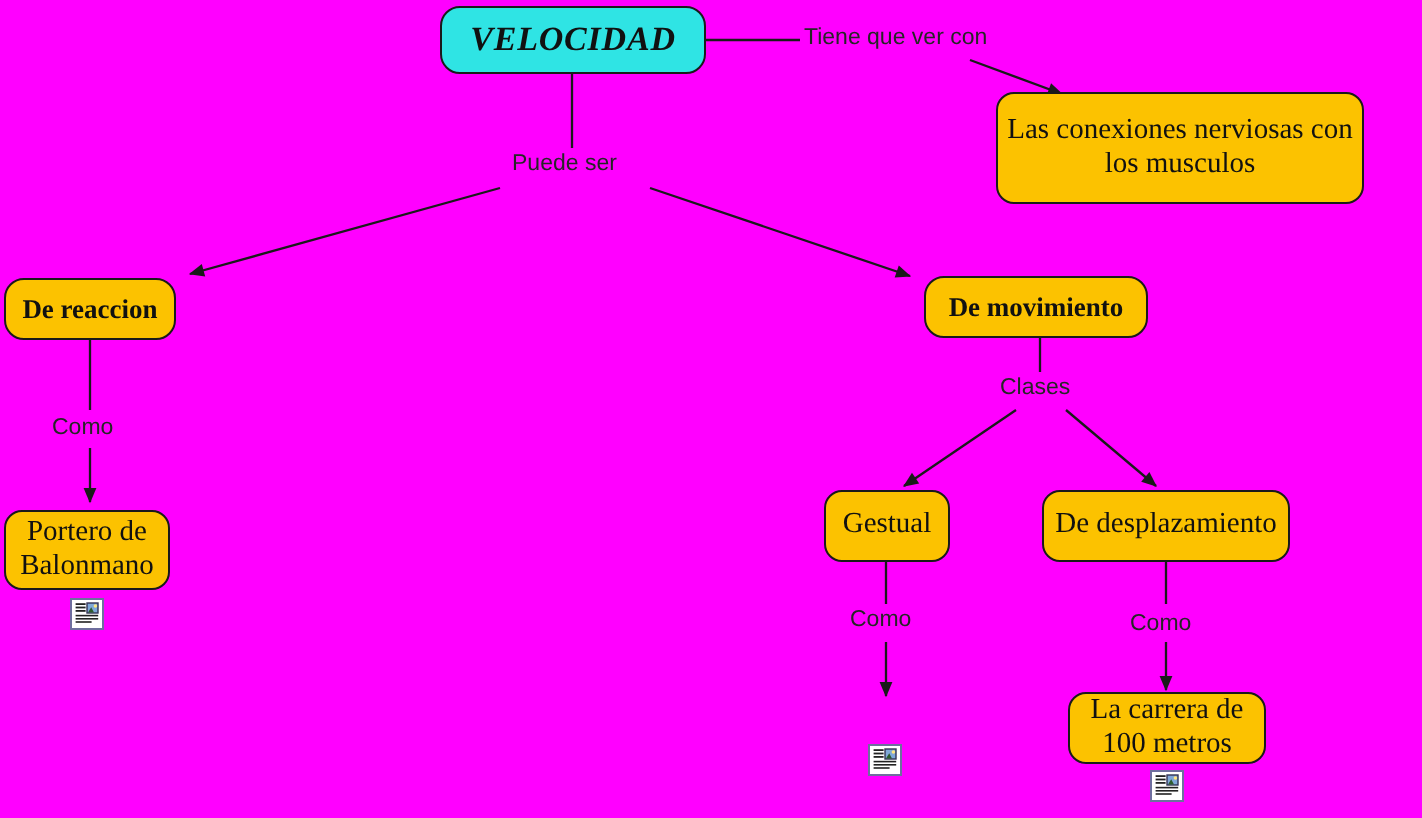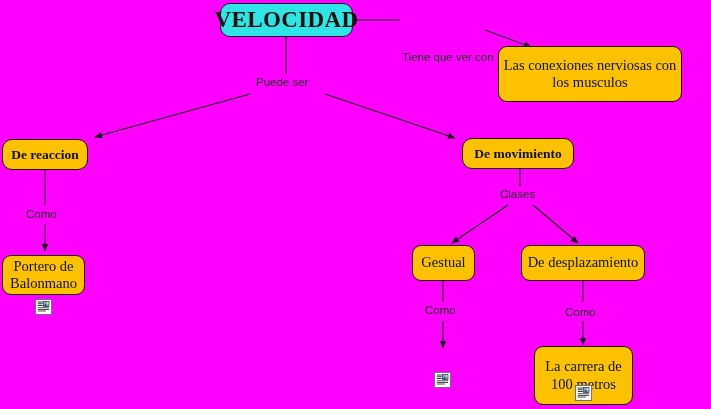--- a/index.html
+++ b/index.html
@@ -42,22 +42,23 @@
     color: #111111;
     line-height: 1.18;
     white-space: pre-line;
     z-index: 3;
   }
   .node.root {
     background: #2FE4E4;
     border-radius: 10px;
     border-width: 1.8px;
     font-weight: bold;
-    font-size: 23px;
+    font-size: 17px;
     letter-spacing: 0.4px;
+    font-style: italic;
   }
   .node.concept {
     background: #FCC200;
     font-size: 14.5px;
   }
   .node.bold {
     font-weight: bold;
     font-size: 13.5px;
     border-radius: 10px;
   }
@@ -132,24 +133,24 @@
   <div class="node concept bold" style="left:462px; top:138px; width:112px; height:31px;">De movimiento</div>
 
   <div class="node concept" style="left:2px; top:255px; width:83px; height:40px;">Portero de
 Balonmano</div>
 
   <div class="node concept" style="left:412px; top:245px; width:63px; height:36px;">Gestual</div>
 
   <div class="node concept" style="left:521px; top:245px; width:124px; height:36px;">De desplazamiento</div>
 
 
-  <div class="node concept" style="left:534px; top:346px; width:99px; height:59px;">La carrera de
+  <div class="node concept" style="left:534px; top:346px; width:99px; height:36px;">La carrera de
 100 metros</div>
 
-  <div class="linklabel" style="left:402px; top:13px;margin-top:38px;">Tiene que ver con</div>
+  <div class="linklabel" style="left:402px; top:13px;">Tiene que ver con</div>
 
   <div class="linklabel" style="left:256px; top:76px;">Puede ser</div>
 
   <div class="linklabel" style="left:26px; top:208px;">Como</div>
 
   <div class="linklabel" style="left:500px; top:188px;">Clases</div>
 
   <div class="linklabel" style="left:425px; top:304px;">Como</div>
 
   <div class="linklabel" style="left:565px; top:306px;">Como</div>

